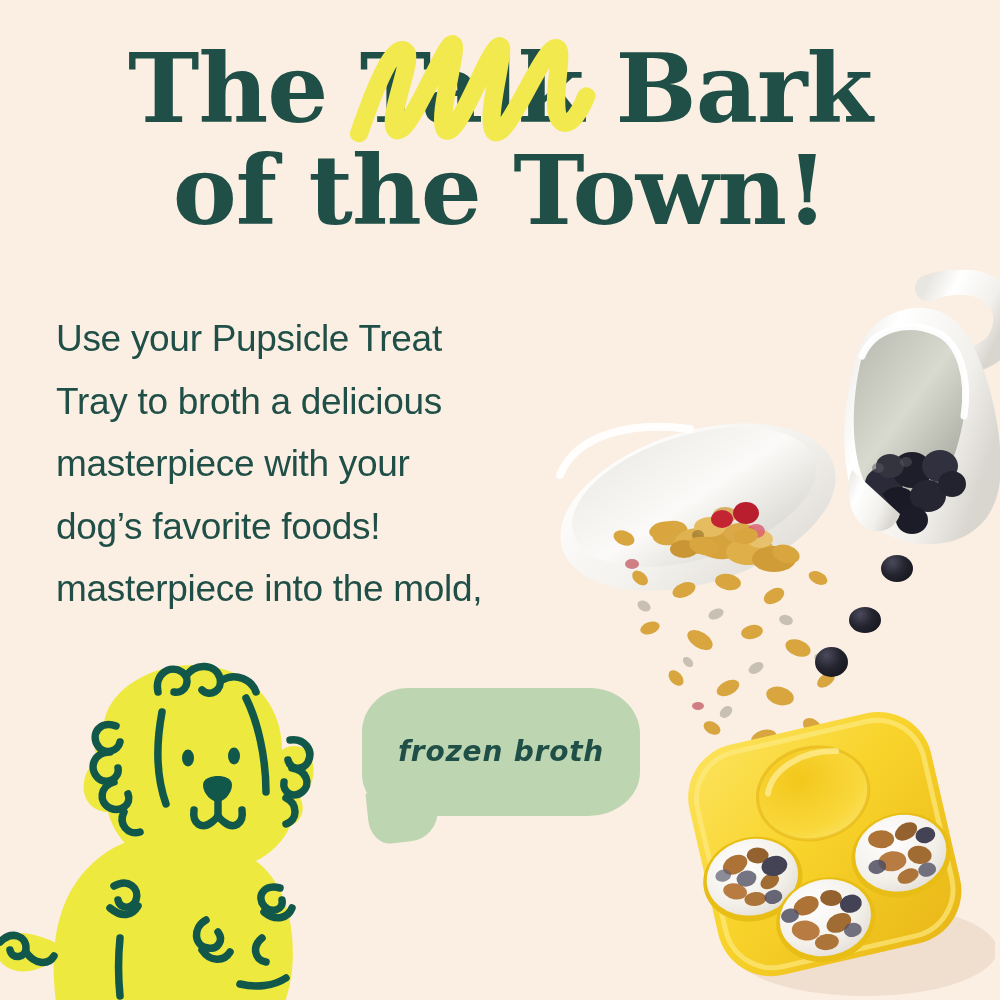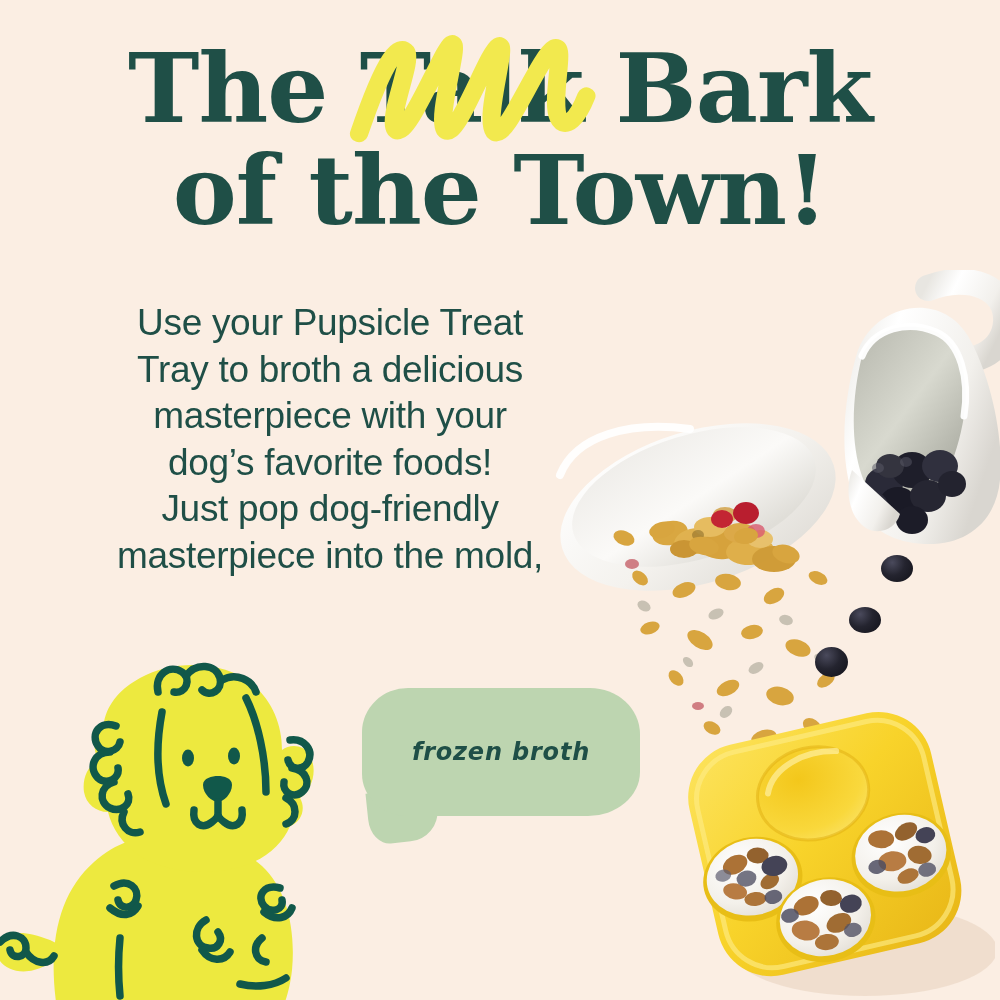--- a/index.html
+++ b/index.html
@@ -46,21 +46,21 @@
     position:absolute;
     left:40px; top:300px;
     width:580px;
     color:#1F4F47;
     font-family:"Liberation Sans", sans-serif;
     font-size:37px;
     line-height:1.26;
     font-weight:400;
     letter-spacing:-0.3px;
   }
-  #body-copy p { margin:0;text-align:center; }
+  #body-copy p { margin:16px; }
 
   
   #dog-illustration { position:absolute; left:-10px; top:640px; width:380px; height:370px; }
 
   
   #speech-bubble {
     position:absolute;
     left:362px; top:688px;
     width:278px; height:128px;
   }
@@ -78,21 +78,21 @@
     transform:rotate(-6deg);
   }
   #speech-bubble .bubble-text {
     position:absolute; inset:0;
     display:flex; flex-direction:column;
     align-items:center; justify-content:center;
     color:#1F4F47;
     font-family:"DejaVu Sans", sans-serif;
     font-style:italic;
     font-weight:700;
-    font-size:24px;
+    font-size:28px;
     line-height:1.42;
     letter-spacing:0.8px;
     text-align:center;
     z-index:2;
   }
   #speech-bubble .bubble-text span { display:block; }
   #speech-bubble .bubble-text .l2 { padding-left:6px; }
 
   
   #photo-stage { position:absolute; left:520px; top:270px; width:490px; height:740px; }
@@ -122,21 +122,20 @@
                    C 208 20, 192 78, 200 96 C 206 110, 218 96, 226 74" fill="none" stroke="#F2E94E" stroke-width="17" stroke-linecap="round" stroke-linejoin="round"></path>
         </svg></span><span> Bark</span></span>
     <span class="ln">of the Town!</span>
   </h1>
 
   <div id="body-copy">
     <p>Use your Pupsicle Treat</p>
     <p>Tray to broth a delicious</p>
     <p>masterpiece with your</p>
     <p>dog’s favorite foods!</p>
-    <p>Just pop dog-friendly</p>
     <p>masterpiece into the mold,</p>
   </div>
 
   <svg id="dog-illustration" viewBox="0 0 380 370">
     <g>
 
       <path d="M60 300 C 30 288, 14 292, 8 306 C 2 322, 22 336, 44 330 C 60 326, 70 316, 72 306 Z" fill="#EDE93F"></path>
 
       <path d="M66 362 C 58 300, 70 252, 104 222 C 126 202, 150 196, 176 196
                C 212 196, 248 204, 272 226 C 296 248, 306 288, 302 330

